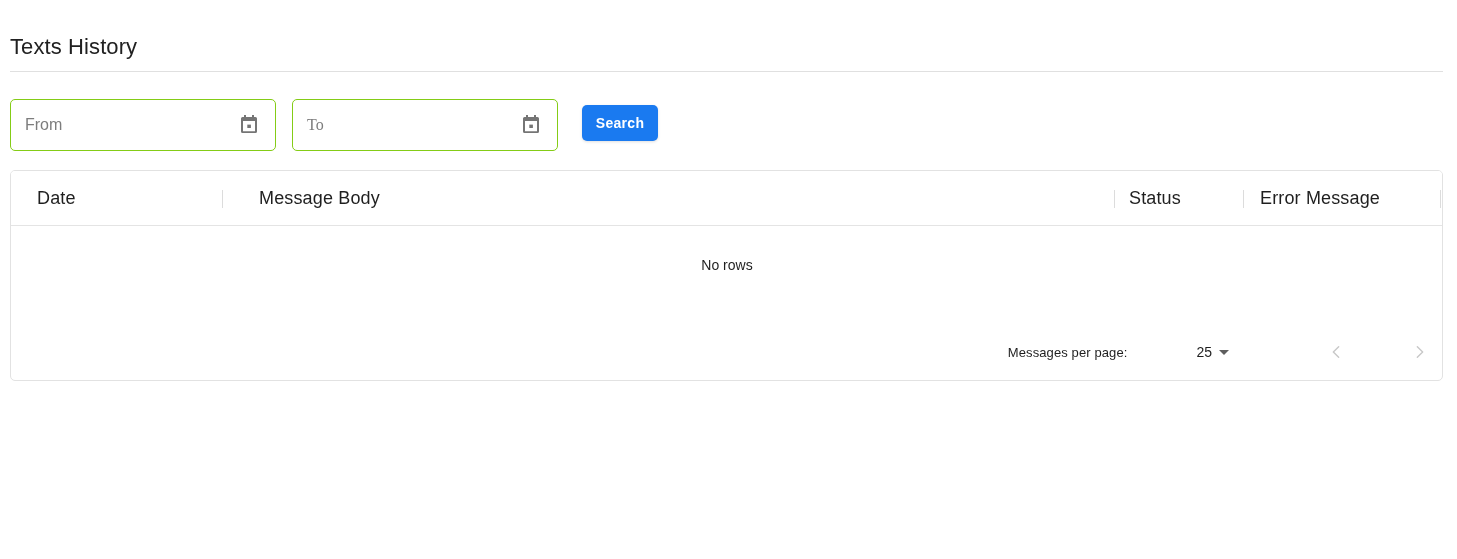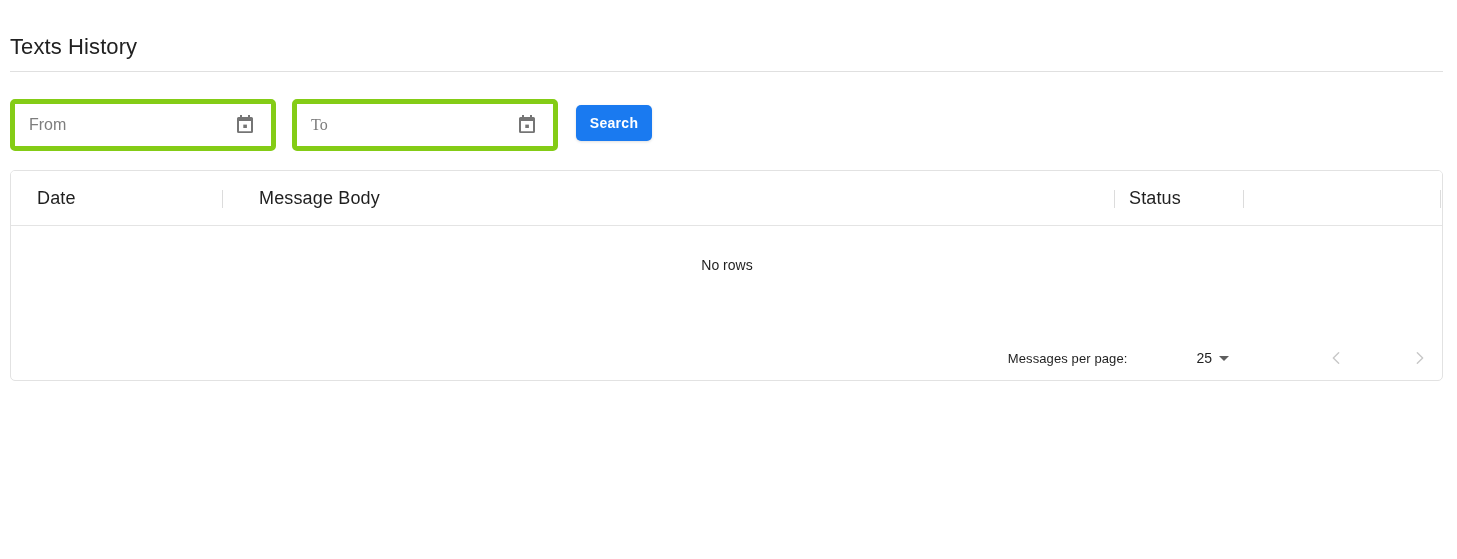--- a/index.html
+++ b/index.html
@@ -49,21 +49,21 @@
     top: 99px;
     height: 52px;
     display: flex;
     align-items: flex-start;
   }
 
   .date-field {
     position: relative;
     width: 266px;
     height: 52px;
-    border: 5px solid #84cc16;
+    border: 1px solid #84cc16;
     border-radius: 5px;
     background: #ffffff;
     display: flex;
     align-items: center;
   }
   .date-field + .date-field { margin-left: 16px; font-family: Liberation Serif, serif; }
 
   .date-field .field-text {
     padding-left: 14px;
     font-size: 16px;
@@ -75,21 +75,21 @@
 
   .cal-icon {
     width: 24px;
     height: 24px;
     margin-right: 14px;
     flex: none;
     display: block;
   }
 
   .search-button {
-    margin-left: 18px;
+    margin-left: 24px;
     margin-top: 6px;
     width: 76px;
     height: 36px;
     background: #1a7af0;
     color: #ffffff;
     border: none;
     border-radius: 5px;
     font-family: "Liberation Sans", sans-serif;
     font-size: 14px;
     font-weight: bold;
@@ -151,21 +151,21 @@
     transform: translateX(-50%);
     font-size: 14px;
     color: #1f1f1f;
     white-space: nowrap;
   }
 
   
   .pagination {
     position: absolute;
     right: 2px;
-    bottom: 2px;
+    bottom: 8px;
     height: 40px;
     display: flex;
     align-items: center;
     gap: 44px;
   }
 
   .rows-label {
     font-size: 13px;
     color: #1f1f1f;
     letter-spacing: 0.1px;
@@ -237,20 +237,21 @@
 
   <div class="table-card">
 
     <div class="table-header">
       <div class="th" style="left:26px;">Date</div>
       <div class="col-sep" style="left:211px;"></div>
       <div class="th" style="left:228px;margin-left:20px;">Message Body</div>
       <div class="col-sep" style="left:1103px;"></div>
       <div class="th" style="left:1118px;">Status</div>
       <div class="col-sep" style="left:1232px;"></div>
+      <div class="th" style="left:1249px;">Error Message</div>
       <div class="col-sep" style="left:1429px;"></div>
     </div>
 
     <div class="table-body">
       <div class="no-rows-inner">No rows</div>
 
       <div class="pagination">
         <span class="rows-label">Messages per page:</span>
 
         <div class="rows-select">

